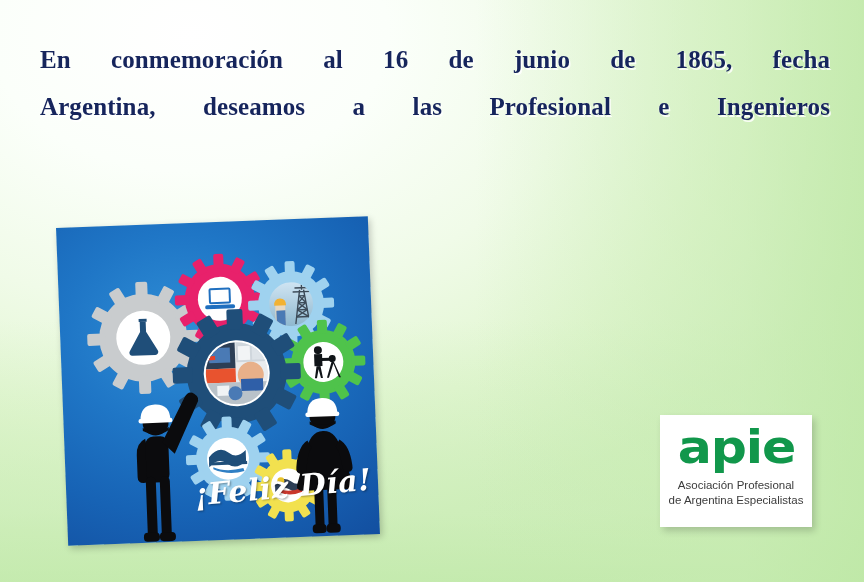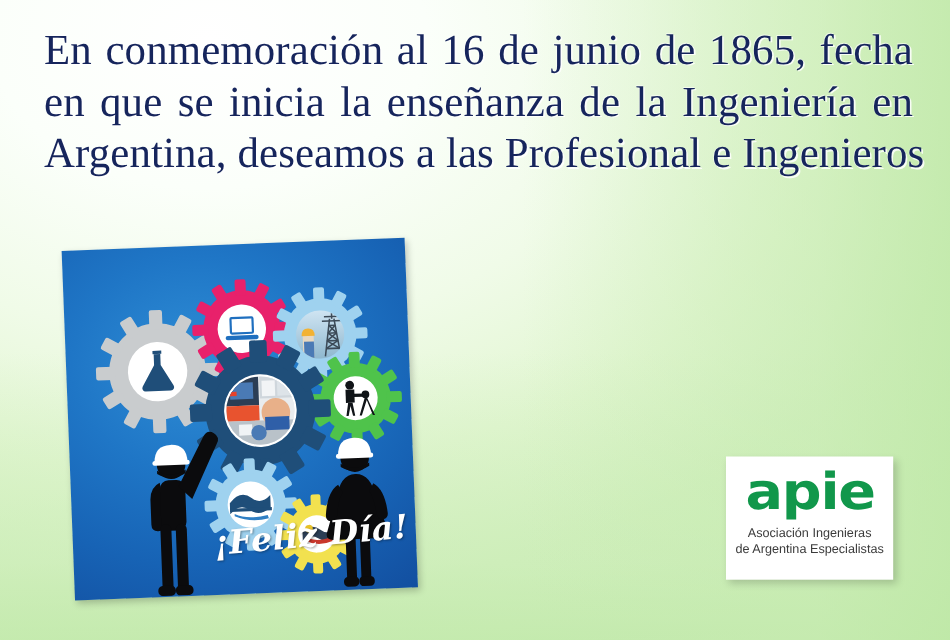--- a/index.html
+++ b/index.html
@@ -23,24 +23,24 @@
     position:absolute; inset:0;
     background:
       linear-gradient(to right, rgba(205,238,186,0) 55%, rgba(198,235,176,.55) 86%, rgba(190,232,166,.75) 100%),
       linear-gradient(to bottom, rgba(205,238,186,0) 55%, rgba(198,235,176,.5) 88%, rgba(190,232,166,.7) 100%);
     pointer-events:none;
   }
 
   
   .headline{
     position:absolute;
-    left:40px; top:22px; width:790px;
+    left:40px; top:36px; width:790px;
     color:#16255c;
-    font-size:39px;
-    font-weight:400;
+    font-size:25px;
+    font-weight:700;
     line-height:47px;
     text-align:justify;
     text-align-last:justify;
     letter-spacing:.1px;
     text-shadow:1.5px 1.5px 0 rgba(255,255,255,.85), -0.5px -0.5px 0 rgba(255,255,255,.6);
     z-index:6;
   }
   .headline .ln{ display:block; text-align:justify; text-align-last:justify; white-space:nowrap; }
   .headline .ln.last{ text-align-last:justify; }
 
@@ -104,21 +104,20 @@
   }
   .logo-l1{ margin-top:6px; }
 </style>
 </head>
 <body>
 
 <div id="canvas">
 
   <div class="headline">
     <span class="ln">En conmemoración al 16 de junio de 1865, fecha</span>
-    <span class="ln">en que se inicia la enseñanza de la Ingeniería en</span>
     <span class="ln last">Argentina, deseamos a las Profesional e Ingenieros</span>
   </div>
 
   <div id="illustration">
     <div class="card-bg"></div>
     <div class="card-inner">
 
       
       <svg width="312" height="318" viewBox="0 0 312 318">
         <defs>
@@ -392,17 +391,17 @@
           </g>
         </g>
       </svg>
 
       <div class="feliz">¡Feliz Día!</div>
     </div>
   </div>
 
   <div id="logo">
     <div class="logo-mark">apie</div>
-    <div class="logo-l1">Asociación Ingenieras</div>
+    <div class="logo-l1">Asociación Profesional</div>
     <div class="logo-l2">de Argentina Especialistas</div>
   </div>
 
 </div>
 
 </body></html>

